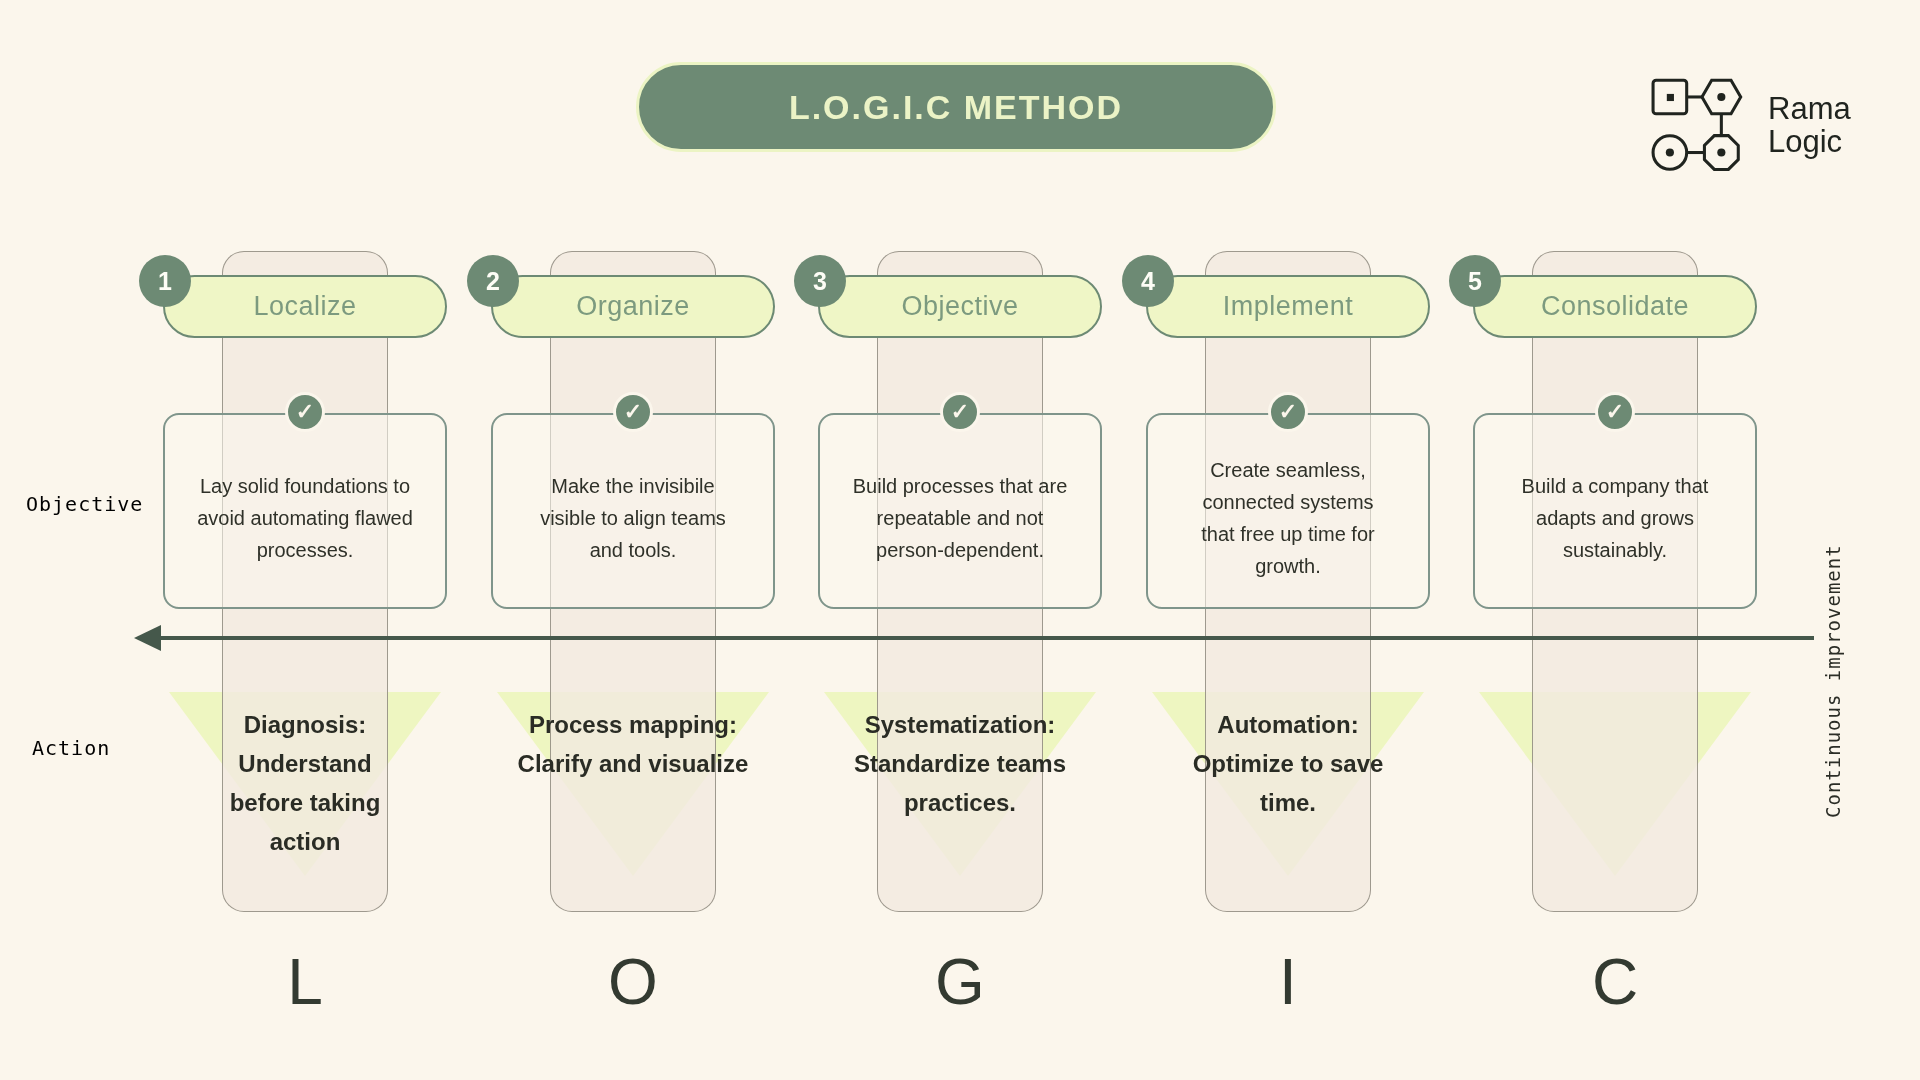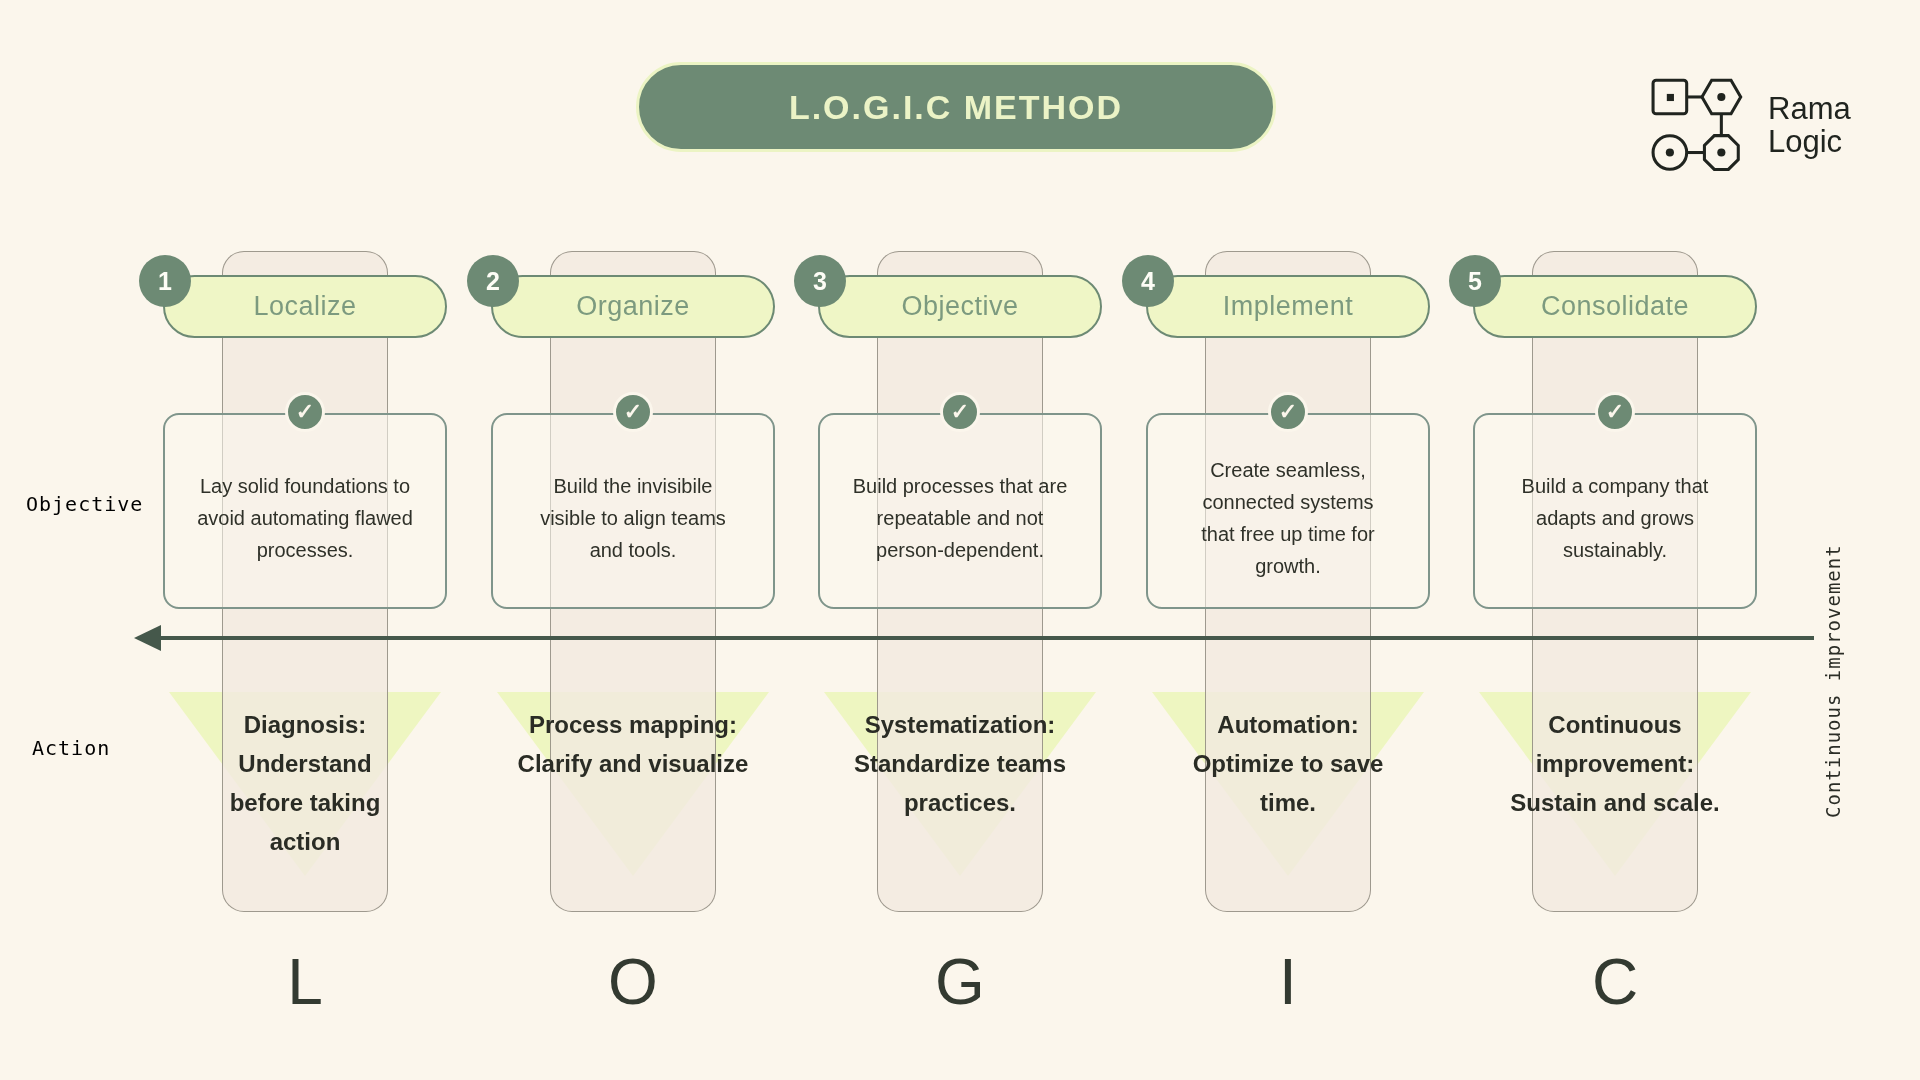--- a/index.html
+++ b/index.html
@@ -159,21 +159,21 @@
 
   <div class="column" style="left:491px">
     <div class="triangle"></div>
     <div class="col-rect"></div>
     <div class="stage-pill">
       <span class="badge">2</span>
       <span class="pill-label">Organize</span>
     </div>
     <div class="obj-box">
       <span class="check-badge">✓</span>
-      <div class="obj-text">Build the invisibile
+      <div class="obj-text">Make the invisibile
 visible to align teams
 and tools.</div>
     </div>
     <div class="action-text">Process mapping:
 Clarify and visualize</div>
     <div class="big-letter">O</div>
   </div>
 
   <div class="column" style="left:818px">
     <div class="triangle"></div>
@@ -220,19 +220,16 @@
     <div class="stage-pill">
       <span class="badge">5</span>
       <span class="pill-label">Consolidate</span>
     </div>
     <div class="obj-box">
       <span class="check-badge">✓</span>
       <div class="obj-text">Build a company that
 adapts and grows
 sustainably.</div>
     </div>
-    <div class="action-text">Continuous
-improvement:
-Sustain and scale.</div>
     <div class="big-letter">C</div>
   </div>
 
 </div>
 
 </body></html>

